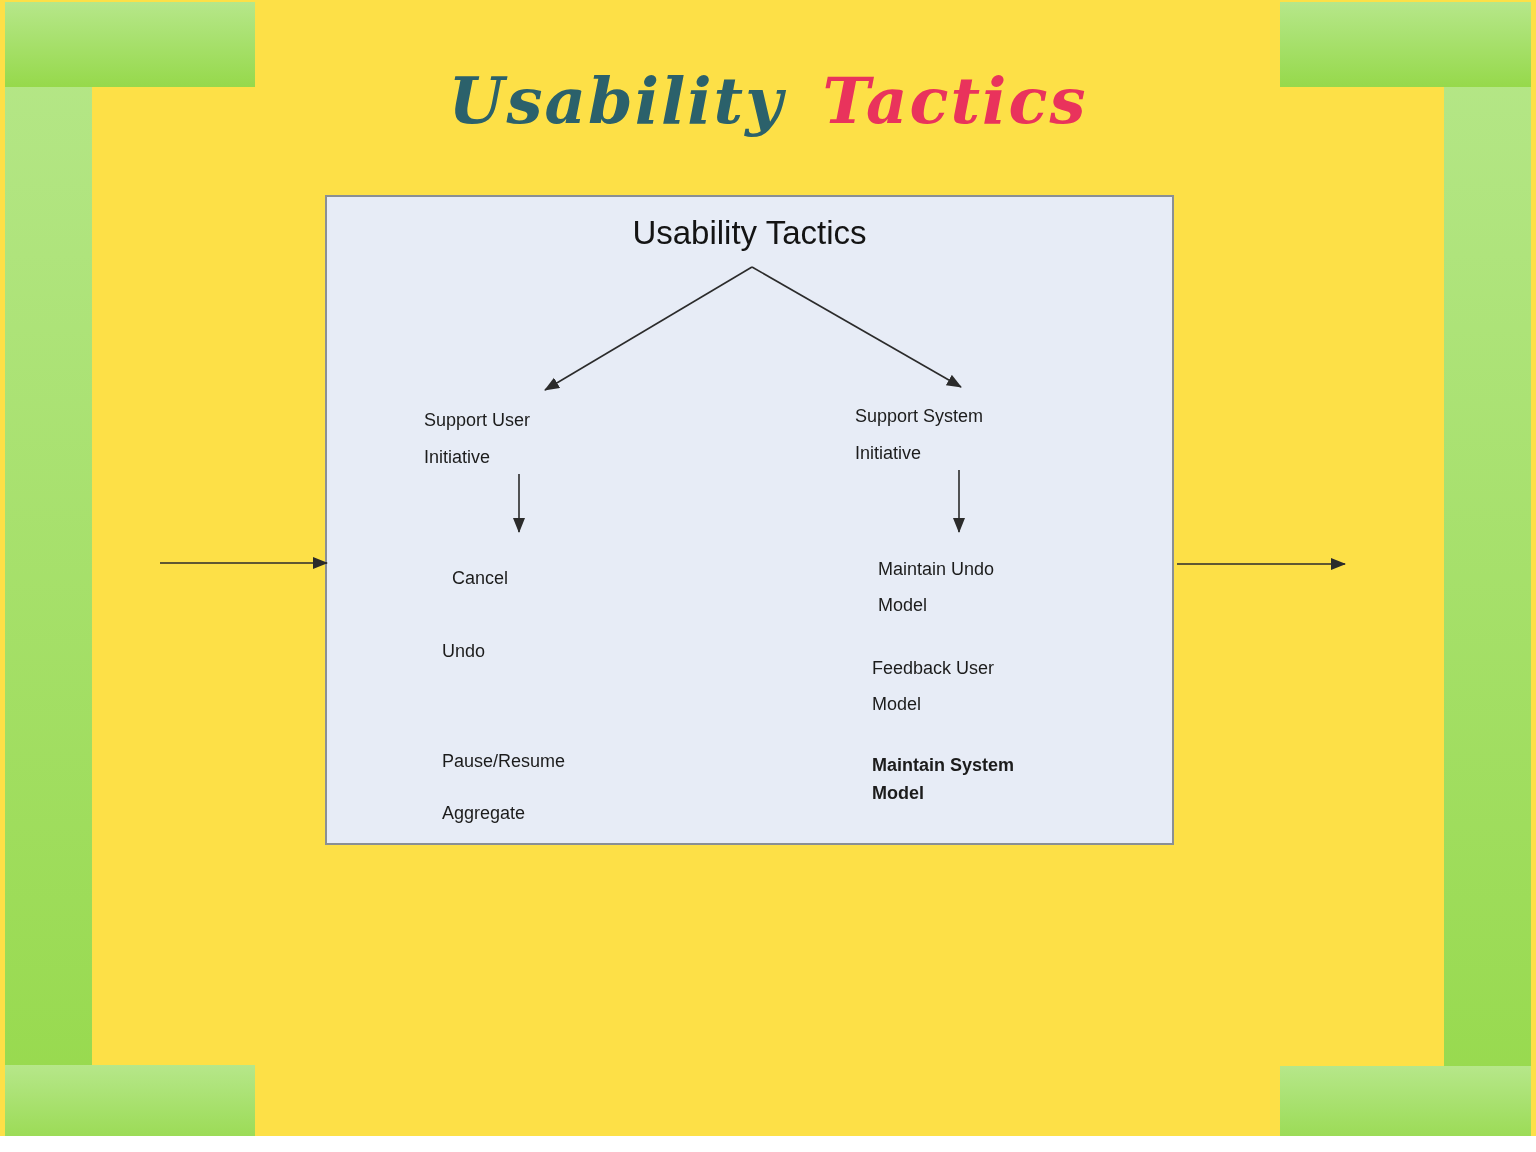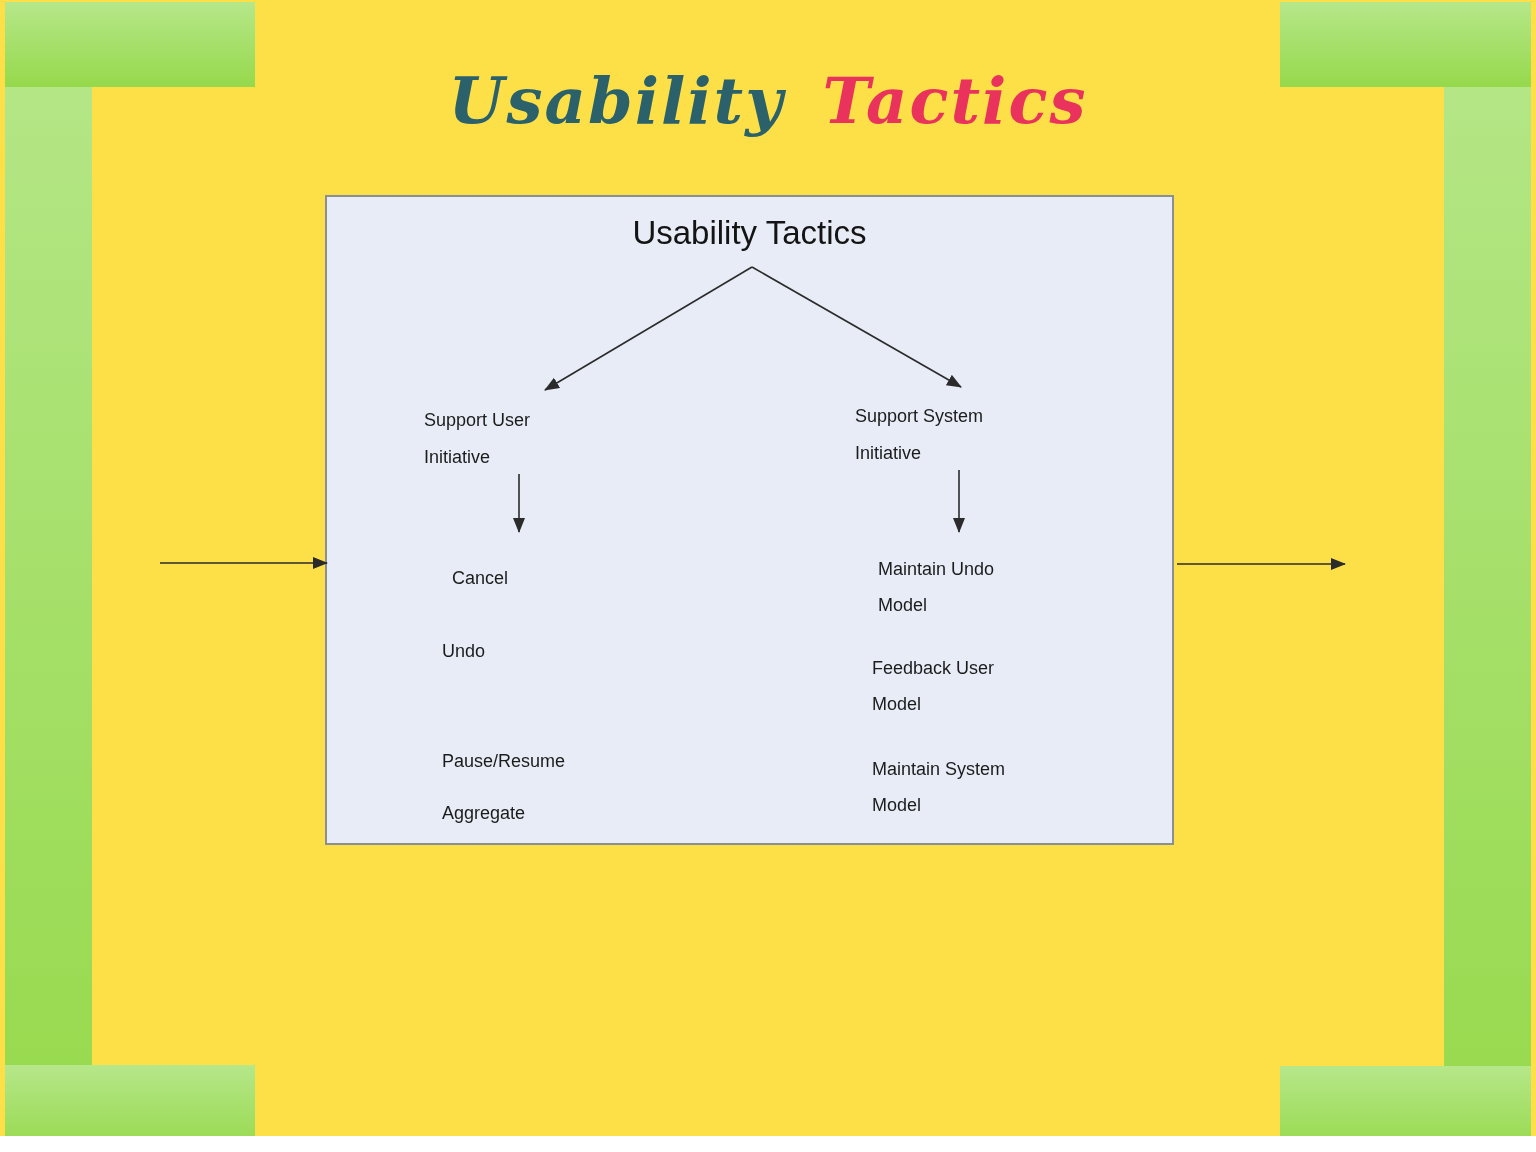--- a/index.html
+++ b/index.html
@@ -61,21 +61,21 @@
     line-height: 38px;
   }
   .support-user    { left: 424px; top: 402px; }
   .support-system  { left: 855px; top: 398px; }
   .item-cancel     { left: 442px; top: 560px; margin-left: 10px; }
   .item-undo       { left: 442px; top: 633px; }
   .item-pause      { left: 442px; top: 706px; margin-top: 37px; }
   .item-aggregate  { left: 442px; top: 779px; margin-top: 16px; }
   .maintain-task   { left: 878px; top: 551px; line-height: 36px; }
   .maintain-user   { left: 872px; top: 650px; line-height: 36px; }
-  .maintain-system { left: 872px; top: 751px; line-height: 36px; }
+  .maintain-system { left: 872px; top: 751px; line-height: 28px; font-weight: bold; }
   .input-label     { left: 196px; top: 528px; line-height: 41px; }
   .output-label-top    { left: 1190px; top: 492px; line-height: 38px; }
   .output-label-bottom { left: 1190px; top: 573px; line-height: 36px; }
 </style>
 </head>
 <body>
 
 <div class="stage">
 
   <svg class="layer" viewBox="0 0 1536 1152" aria-hidden="true">

